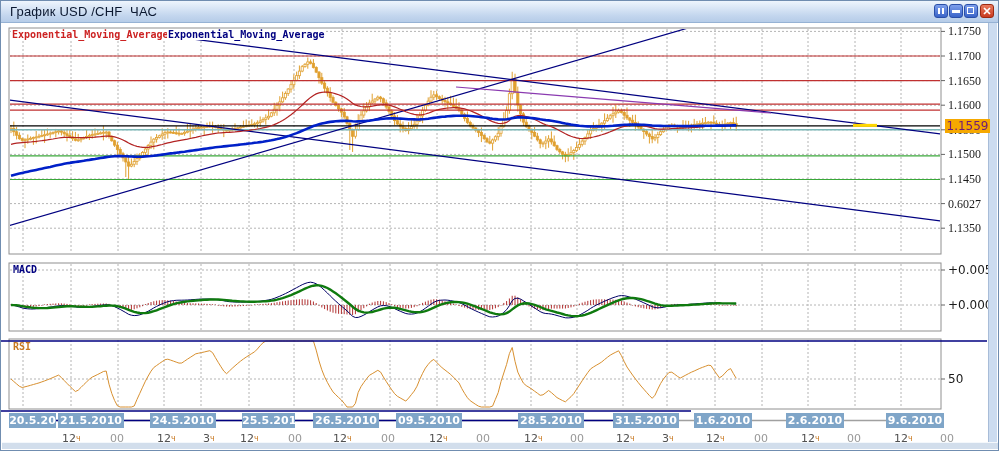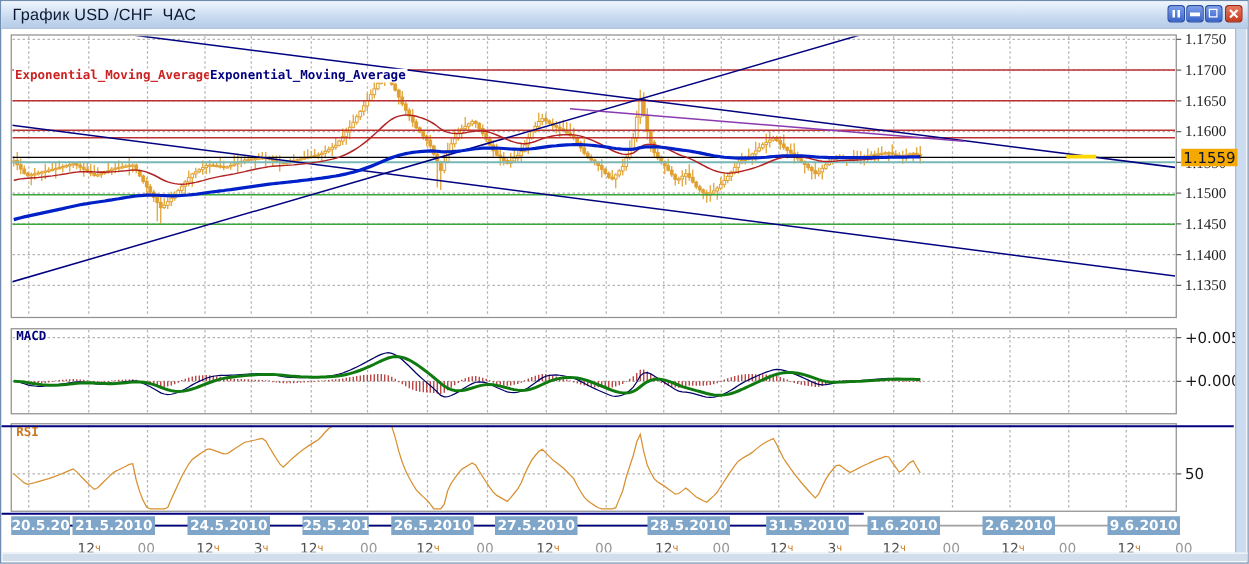--- a/index.html
+++ b/index.html
@@ -10,25 +10,25 @@
     background:linear-gradient(#eef5fd,#c3d6ee 70%,#b6cce8);border-bottom:1px solid #96b2d4;box-sizing:border-box;}
   #title{position:absolute;left:9px;top:3px;font-size:13px;color:#0b1830;letter-spacing:.2px;white-space:pre;}
   .winbtn{position:absolute;top:3px;width:14px;height:14px;border-radius:3px;box-sizing:border-box;
     border:1px solid #2a4fa8;background:linear-gradient(#7d9fec,#3a64c8);}
   .winbtn.close{border-color:#9c2810;background:linear-gradient(#ea7a5e,#c83a20);}
   .glyph-bar{position:absolute;background:#fff;}
   
   #rightstrip{position:absolute;right:1px;top:22px;width:9px;height:421px;background:#ccdcf0;border-left:1px solid #a8bcd8;box-sizing:border-box;}
   #bottomstrip{position:absolute;left:1px;bottom:1px;width:997px;height:7px;background:#d2deec;border-top:1px solid #f4f8fc;box-sizing:border-box;}
   
-  .emalabel{position:absolute;top:28px;font-family:"DejaVu Sans Mono",monospace;font-weight:bold;font-size:10px;background:#fff;padding:0 1px;white-space:pre;margin-top:26px;}
+  .emalabel{position:absolute;top:28px;font-family:"DejaVu Sans Mono",monospace;font-weight:bold;font-size:10px;background:#fff;padding:0 1px;white-space:pre;}
   .paneltag{position:absolute;font-family:"DejaVu Sans Mono",monospace;font-weight:bold;font-size:10px;background:transparent;}
   .pricelabel{position:absolute;left:947px;font-size:12px;color:#1a1a1a;font-family:Liberation Serif, serif;}
   .axlabel{position:absolute;left:947px;font-size:12px;color:#1a1a1a;font-family:"DejaVu Sans",sans-serif;}
-  #priceflag{position:absolute;left:944px;width:45px;height:14px;background:#f5a800;color:#0f172a;
+  #priceflag{position:absolute;left:944px;width:45px;height:14px;background:#f5a800;color:#701a75;
      font-size:12px;font-family:"DejaVu Sans",sans-serif;text-align:center;line-height:14px;z-index:5;}
   .datelabel{position:absolute;top:412px;height:15px;background:#7fa5c8;color:#fff;font-size:11px;font-weight:bold;
      line-height:15px;text-align:center;white-space:nowrap;overflow:hidden;z-index:3;font-family:"DejaVu Sans",sans-serif;}
   .timelabel{position:absolute;top:431px;font-size:11px;color:#505050;white-space:nowrap;font-family:"DejaVu Sans",sans-serif;margin-left:48px;}
   .timelabel .u{font-size:8px;color:#c87820;vertical-align:1px;}
   .timelabel.dim{color:#989898;}
   .divider{position:absolute;left:8px;width:932px;background:#fff;}
   svg{position:absolute;left:0;top:0;}
 </style>
 </head>
@@ -980,36 +980,36 @@
   <span class="paneltag" style="left:12px;top:340px;color:#c87820">RSI</span>
 
   <div id="price-axis">
       <div class="pricelabel" style="top: 23.4px;">1.1750</div>
       <div class="pricelabel" style="top: 48px;">1.1700</div>
       <div class="pricelabel" style="top: 72.6px;">1.1650</div>
       <div class="pricelabel" style="top: 97.2px;">1.1600</div>
       <div class="pricelabel" style="top: 121.8px;">1.1550</div>
       <div class="pricelabel" style="top: 146.4px;">1.1500</div>
       <div class="pricelabel" style="top: 171px;">1.1450</div>
-      <div class="pricelabel" style="top: 195.6px;">1.1400</div>
+      <div class="pricelabel" style="top: 195.6px;">0.6027</div>
       <div class="pricelabel" style="top: 220.2px;">1.1350</div>
     </div>
   <div id="sub-axis">
       <div class="axlabel" style="top: 262px;">+0.005</div>
       <div class="axlabel" style="top: 297px;">+0.000</div>
       <div class="axlabel" style="top: 371px;">50</div>
     </div>
   <div id="priceflag" style="top:118px">1.1559</div>
   <div id="time-axis">
       <div class="datelabel" style="width: 47px; left: 8px;">20.5.20</div>
       <div class="datelabel" style="width: 66px; left: 57px;">21.5.2010</div>
       <div class="datelabel" style="width: 66px; left: 149px;">24.5.2010</div>
       <div class="datelabel" style="width: 53px; left: 241px;">25.5.2010</div>
       <div class="datelabel" style="width: 66px; left: 312px;">26.5.2010</div>
-      <div class="datelabel" style="width: 66px; left: 395px;">27.5.2010</div>
+      <div class="datelabel" style="width: 66px; left: 395px;">09.5.2010</div>
       <div class="datelabel" style="width: 66px; left: 517px;">28.5.2010</div>
       <div class="datelabel" style="width: 66px; left: 612px;">31.5.2010</div>
       <div class="datelabel" style="width: 58px; left: 693px;">1.6.2010</div>
       <div class="datelabel" style="width: 58px; left: 785px;">2.6.2010</div>
       <div class="datelabel" style="width: 58px; left: 885px;">9.6.2010</div>
       <div class="timelabel" style="left: 13px;"><span>12</span><span class="u">ч</span></div>
       <div class="timelabel dim" style="left: 61px;"><span>00</span></div>
       <div class="timelabel" style="left: 108px;"><span>12</span><span class="u">ч</span></div>
       <div class="timelabel" style="left: 154px;"><span>3</span><span class="u">ч</span></div>
       <div class="timelabel" style="left: 191px;"><span>12</span><span class="u">ч</span></div>

